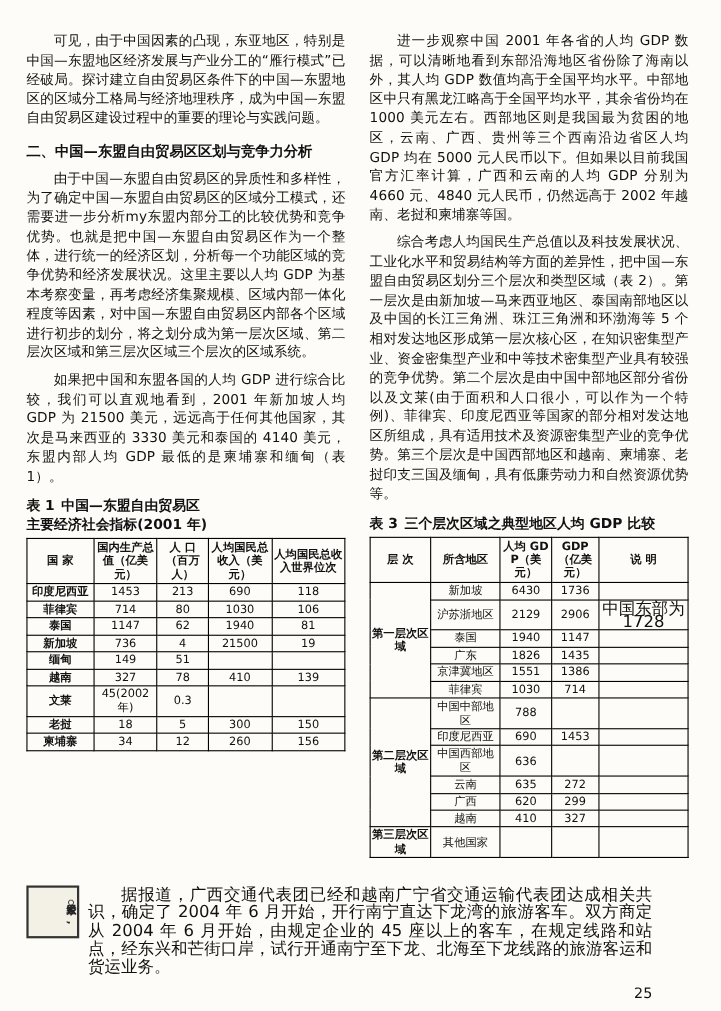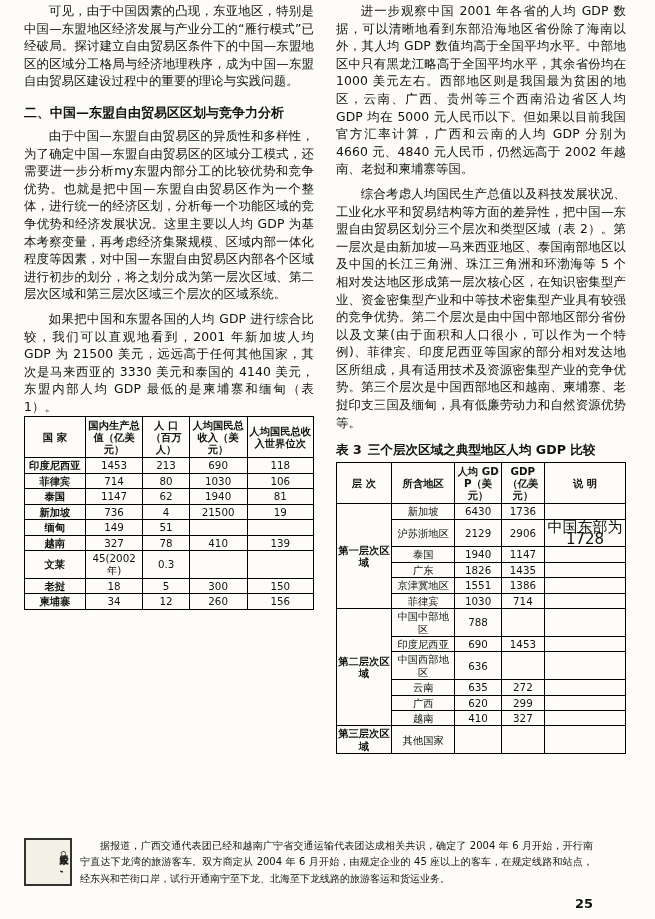--- a/index.html
+++ b/index.html
@@ -13,21 +13,21 @@
     font-family: "DejaVu Sans", "Liberation Sans", sans-serif;
     color: #111;
     overflow: hidden;
     position: relative;
   }
   .page {
     position: relative;
     width: 619px;
     height: 919px;
     box-sizing: border-box;
-    padding: 2px 26px 10px 24px;
+    padding: 28px 26px 10px 24px;
   }
   .columns {
     display: flex;
     gap: 22px;
   }
   .col {
     width: 290px;
     flex: 0 0 290px;
   }
   p {
@@ -105,31 +105,31 @@
     font-weight: bold;
     color: #222;
     padding: 1px;
     box-sizing: border-box;
     letter-spacing: 0;
     writing-mode: vertical-rl;
     overflow: hidden;
     background: #f3f0e6;
   }
   .footnote-text {
-    font-size: 10px;
+    font-size: 15px;
     line-height: 16.4px;
     text-align: justify;
     text-indent: 2em;
   }
   .pageno {
     position: absolute;
     right: 26px;
     bottom: 8px;
     font-size: 13px;
-    font-weight: bold;
+    font-weight: normal;
   }
   .spacer6 { height: 6px; }
 </style>
 </head>
 <body>
 
 <div class="page">
 
   <div class="columns">
 
@@ -140,20 +140,25 @@
       <div class="spacer6"></div>
 
       <div class="heading">二、中国—东盟自由贸易区区划与竞争力分析</div>
 
       <p class="ind">由于中国—东盟自由贸易区的异质性和多样性，为了确定中国—东盟自由贸易区的区域分工模式，还需要进一步分析my东盟内部分工的比较优势和竞争优势。也就是把中国—东盟自由贸易区作为一个整体，进行统一的经济区划，分析每一个功能区域的竞争优势和经济发展状况。这里主要以人均 GDP 为基本考察变量，再考虑经济集聚规模、区域内部一体化程度等因素，对中国—东盟自由贸易区内部各个区域进行初步的划分，将之划分成为第一层次区域、第二层次区域和第三层次区域三个层次的区域系统。</p>
 
       <div class="spacer6"></div>
 
       <p class="ind">如果把中国和东盟各国的人均 GDP 进行综合比较，我们可以直观地看到，2001 年新加坡人均 GDP 为 21500 美元，远远高于任何其他国家，其次是马来西亚的 3330 美元和泰国的 4140 美元，东盟内部人均 GDP 最低的是柬埔寨和缅甸（表 1）。</p>
 
+      <div class="tbl-caption">
+        <span class="tno">表 1</span><span>中国—东盟自由贸易区</span>
+        <br>
+        <span>主要经济社会指标(2001 年)</span>
+      </div>
 
       <table class="outer t1">
         <colgroup>
           <col style="width:21%">
           <col style="width:20%">
           <col style="width:16%">
           <col style="width:20%">
           <col style="width:23%">
         </colgroup>
         <thead>

